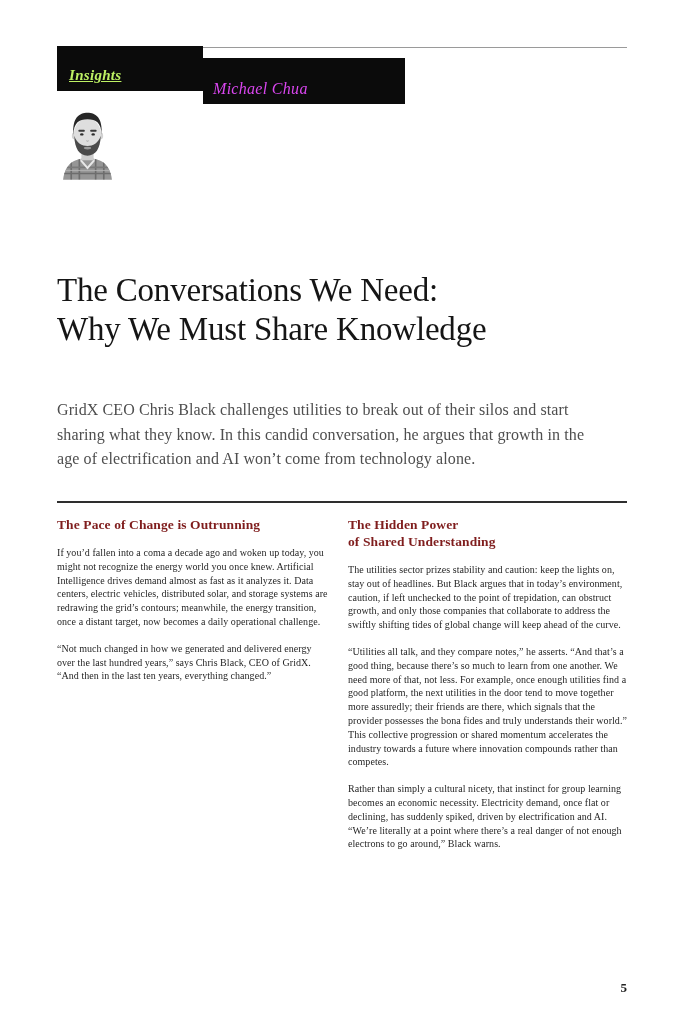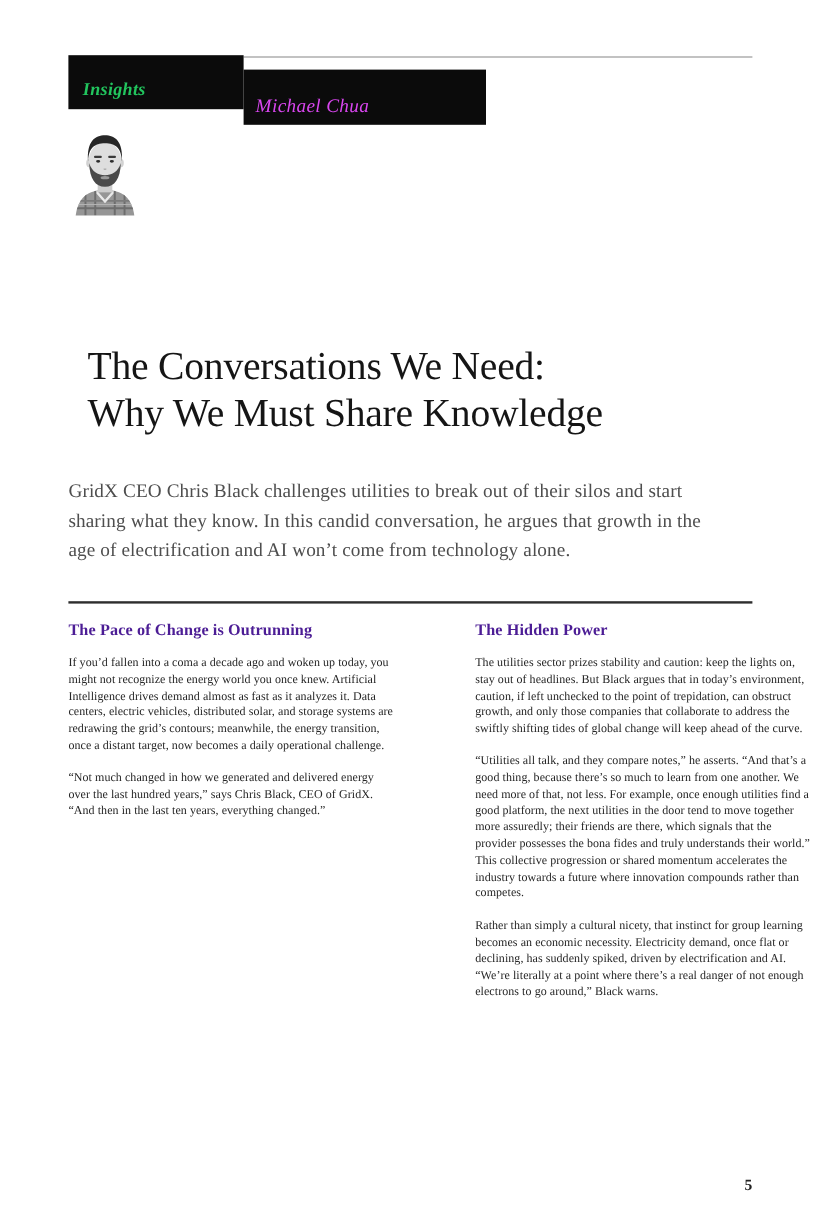--- a/index.html
+++ b/index.html
@@ -13,40 +13,40 @@
     font-family: "Liberation Serif", serif;
     overflow: hidden;
   }
 
   
   .bar { position: absolute; background: #0b0b0b; }
   .bar-insights { left: 57px; top: 46px; width: 146px; height: 45px; }
   .bar-insights .bar-label {
     position: absolute; left: 12px; top: 21px;
     font-style: italic; font-weight: 700; font-size: 15px;
-    color: #22c55e; letter-spacing: 0.3px;
+    color: #bef264; letter-spacing: 0.3px; text-decoration: underline;
   }
   .bar-author { left: 203px; top: 58px; width: 202px; height: 46px; }
   .bar-author .bar-label {
     position: absolute; left: 10px; top: 22px;
     font-style: italic; font-weight: 400; font-size: 16px;
     color: #d946ef; letter-spacing: 0.3px;
   }
   .hairline {
     position: absolute; left: 203px; top: 47px;
     width: 424px; height: 1px; background: #9a9a9a;
   }
 
   
   .avatar { position: absolute; left: 59px; top: 108px; width: 57px; height: 72px; }
   .avatar svg { width: 100%; height: 100%; display: block; }
 
   
   .title {
-    position: absolute; left: 57px; top: 271px; margin: 16px;
+    position: absolute; left: 57px; top: 271px; margin: 0;
     font-size: 33px; line-height: 39px; font-weight: 500;
     color: #151515; letter-spacing: -0.2px;
   }
   .title .tl { display: block; }
 
   .standfirst {
     position: absolute; left: 57px; top: 398px; margin: 0;
     width: 535px; font-size: 16px; line-height: 24.5px;
     color: #4e4e4e; letter-spacing: 0.1px;
   }
@@ -57,24 +57,24 @@
     width: 570px; height: 2px; background: #2e2e2e;
     border: none; margin: 0;
   }
 
   
   .columns {
     position: absolute; left: 57px; top: 516px;
     width: 573px; display: flex; gap: 18px;
   }
   .col { flex: 0 0 273px; }
-  .col-right { flex: 0 0 282px; margin-left: 48px; }
+  .col-right { flex: 0 0 282px; }
   .col h2 {
     margin: 0 0 13px 0; font-size: 13.5px; line-height: 17px;
-    font-weight: 700; color: #4c1d95; letter-spacing: 0.1px;
+    font-weight: 700; color: #7f1d1d; letter-spacing: 0.1px;
   }
   .col h2 span { display: block; }
   .col p {
     margin: 0 0 13px 0; font-size: 10px; line-height: 13.8px;
     color: #262626; letter-spacing: 0.05px;
   }
 
   
   .page-number {
     position: absolute; right: 56px; top: 980px;
@@ -155,20 +155,21 @@
       <h2>
         <span>The Pace of Change is Outrunning</span>
       </h2>
       <p>If you’d fallen into a coma a decade ago and woken up today, you might not recognize the energy world you once knew. Artificial Intelligence drives demand almost as fast as it analyzes it. Data centers, electric vehicles, distributed solar, and storage systems are redrawing the grid’s contours; meanwhile, the energy transition, once a distant target, now becomes a daily operational challenge.</p>
       <p>“Not much changed in how we generated and delivered energy over the last hundred years,” says Chris Black, CEO of GridX. “And then in the last ten years, everything changed.”</p>
     </section>
 
     <section class="col col-right">
       <h2>
         <span>The Hidden Power</span>
+        <span>of Shared Understanding</span>
       </h2>
       <p>The utilities sector prizes stability and caution: keep the lights on, stay out of headlines. But Black argues that in today’s environment, caution, if left unchecked to the point of trepidation, can obstruct growth, and only those companies that collaborate to address the swiftly shifting tides of global change will keep ahead of the curve.</p>
       <p>“Utilities all talk, and they compare notes,” he asserts. “And that’s a good thing, because there’s so much to learn from one another. We need more of that, not less. For example, once enough utilities find a good platform, the next utilities in the door tend to move together more assuredly; their friends are there, which signals that the provider possesses the bona fides and truly understands their world.” This collective progression or shared momentum accelerates the industry towards a future where innovation compounds rather than competes.</p>
       <p>Rather than simply a cultural nicety, that instinct for group learning becomes an economic necessity. Electricity demand, once flat or declining, has suddenly spiked, driven by electrification and AI. “We’re literally at a point where there’s a real danger of not enough electrons to go around,” Black warns.</p>
     </section>
 
   </div>
 
   <div class="page-number">5</div>
 

